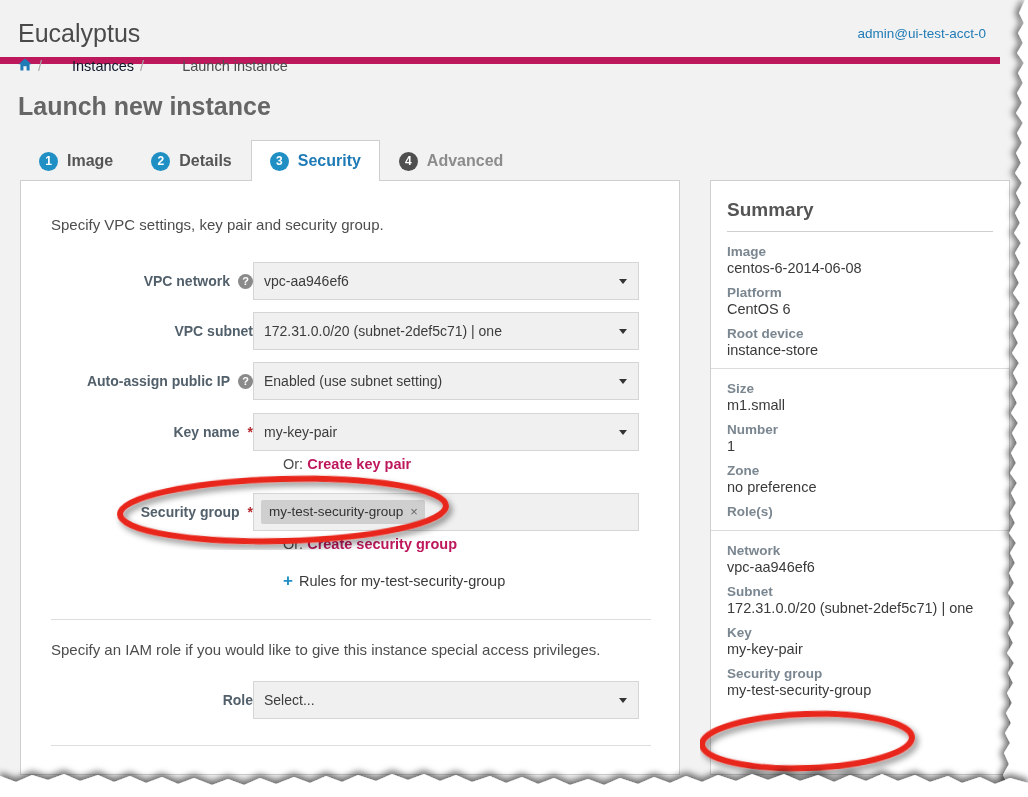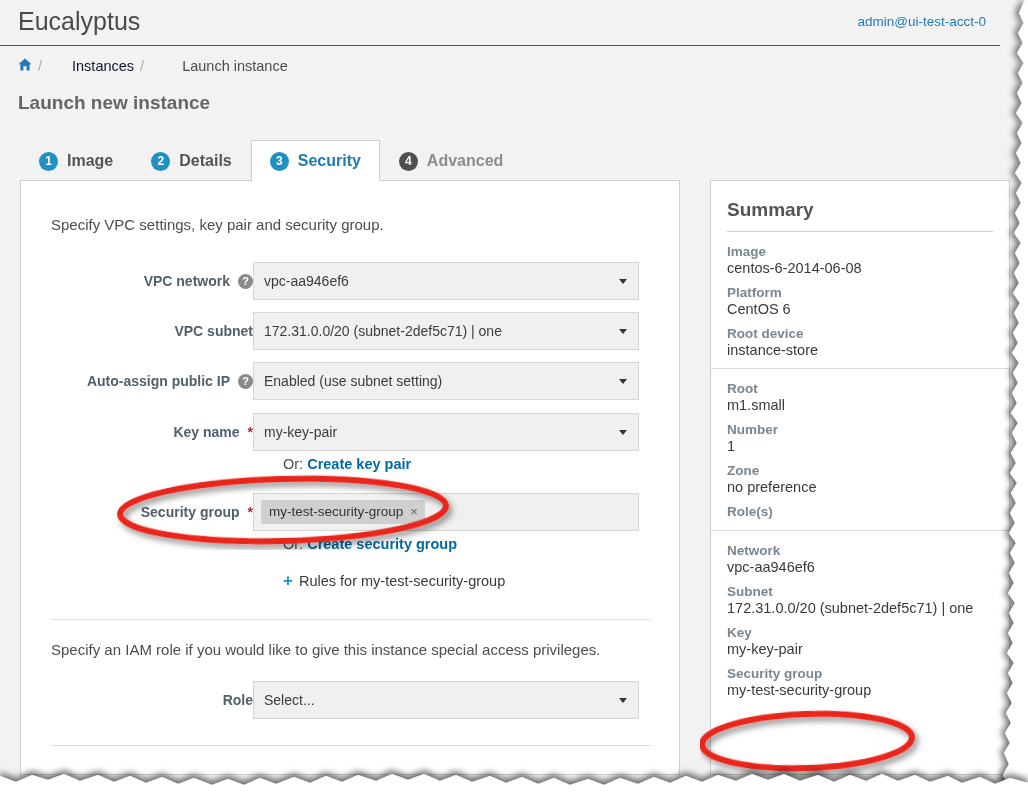--- a/index.html
+++ b/index.html
@@ -36,25 +36,25 @@
     bottom: 0;
     width: 1028px;
     height: 36px;
     z-index: 40;
     pointer-events: none;
   }
 
   
   .topbar {
     position: absolute;
-    left: 0; top: 0;
+    left: 0; top: 12px;
     width: 1000px;
     height: 45px;
     background: #f2f2f2;
-    border-bottom: 1px solid #be185d;
+    border-bottom: 7px solid #be185d;
   }
   .brand {
     position: absolute;
     left: 18px;
     top: 7px;
     font-size: 25px;
     color: #4a4a4a;
     font-weight: normal;
     letter-spacing: 0px;
   }
@@ -81,21 +81,21 @@
   .home-icon { display: inline-block; line-height: 1; }
   .bc-sep { color: #aaa; }
   .bc-link { color: #0f172a; margin-left: 24px; }
   .bc-current { color: #4d4d4d; margin-left: 32px; }
 
   
   .page-title {
     position: absolute;
     left: 18px;
     top: 92px;
-    font-size: 19px;
+    font-size: 25px;
     font-weight: bold;
     color: #666666;
   }
 
   
   .tabs {
     position: absolute;
     left: 20px;
     top: 139px;
     height: 42px;
@@ -227,21 +227,21 @@
     border-right: 4px solid transparent;
     border-top: 5px solid #333;
   }
 
   .or-line {
     position: absolute;
     left: 262px;
     font-size: 14.5px;
     color: #4d4d4d;
   }
-  .or-line a { color: #0369a1; text-decoration: none; font-weight: bold; }
+  .or-line a { color: #be185d; text-decoration: none; font-weight: bold; }
 
   
   .token-field {
     width: 386px;
     height: 38px;
     background: #f0f0f0;
     border: 1px solid #d5d5d5;
     box-sizing: border-box;
     display: flex;
     align-items: center;
@@ -468,21 +468,21 @@
     <div class="summary-group">
       <div class="sum-key">Image</div>
       <div class="sum-val">centos-6-2014-06-08</div>
       <div class="sum-key">Platform</div>
       <div class="sum-val">CentOS 6</div>
       <div class="sum-key">Root device</div>
       <div class="sum-val">instance-store</div>
     </div>
 
     <div class="summary-group">
-      <div class="sum-key">Root</div>
+      <div class="sum-key">Size</div>
       <div class="sum-val">m1.small</div>
       <div class="sum-key">Number</div>
       <div class="sum-val">1</div>
       <div class="sum-key">Zone</div>
       <div class="sum-val">no preference</div>
       <div class="sum-key">Role(s)</div>
       <div class="sum-val"></div>
     </div>
 
     <div class="summary-group">

